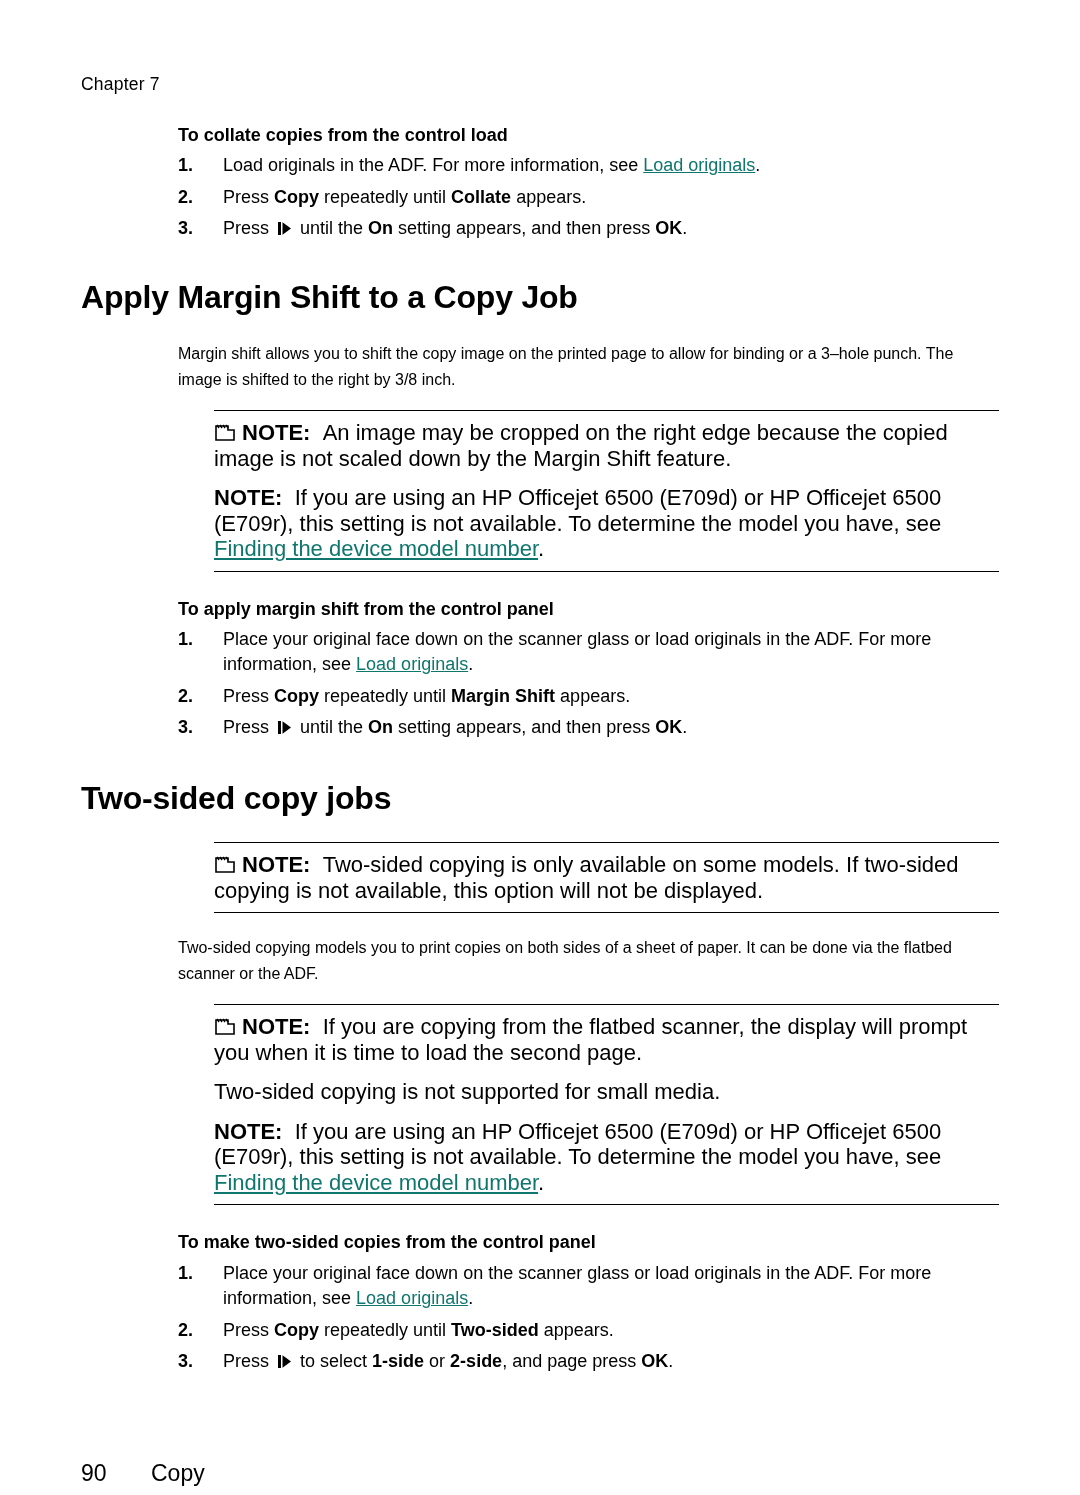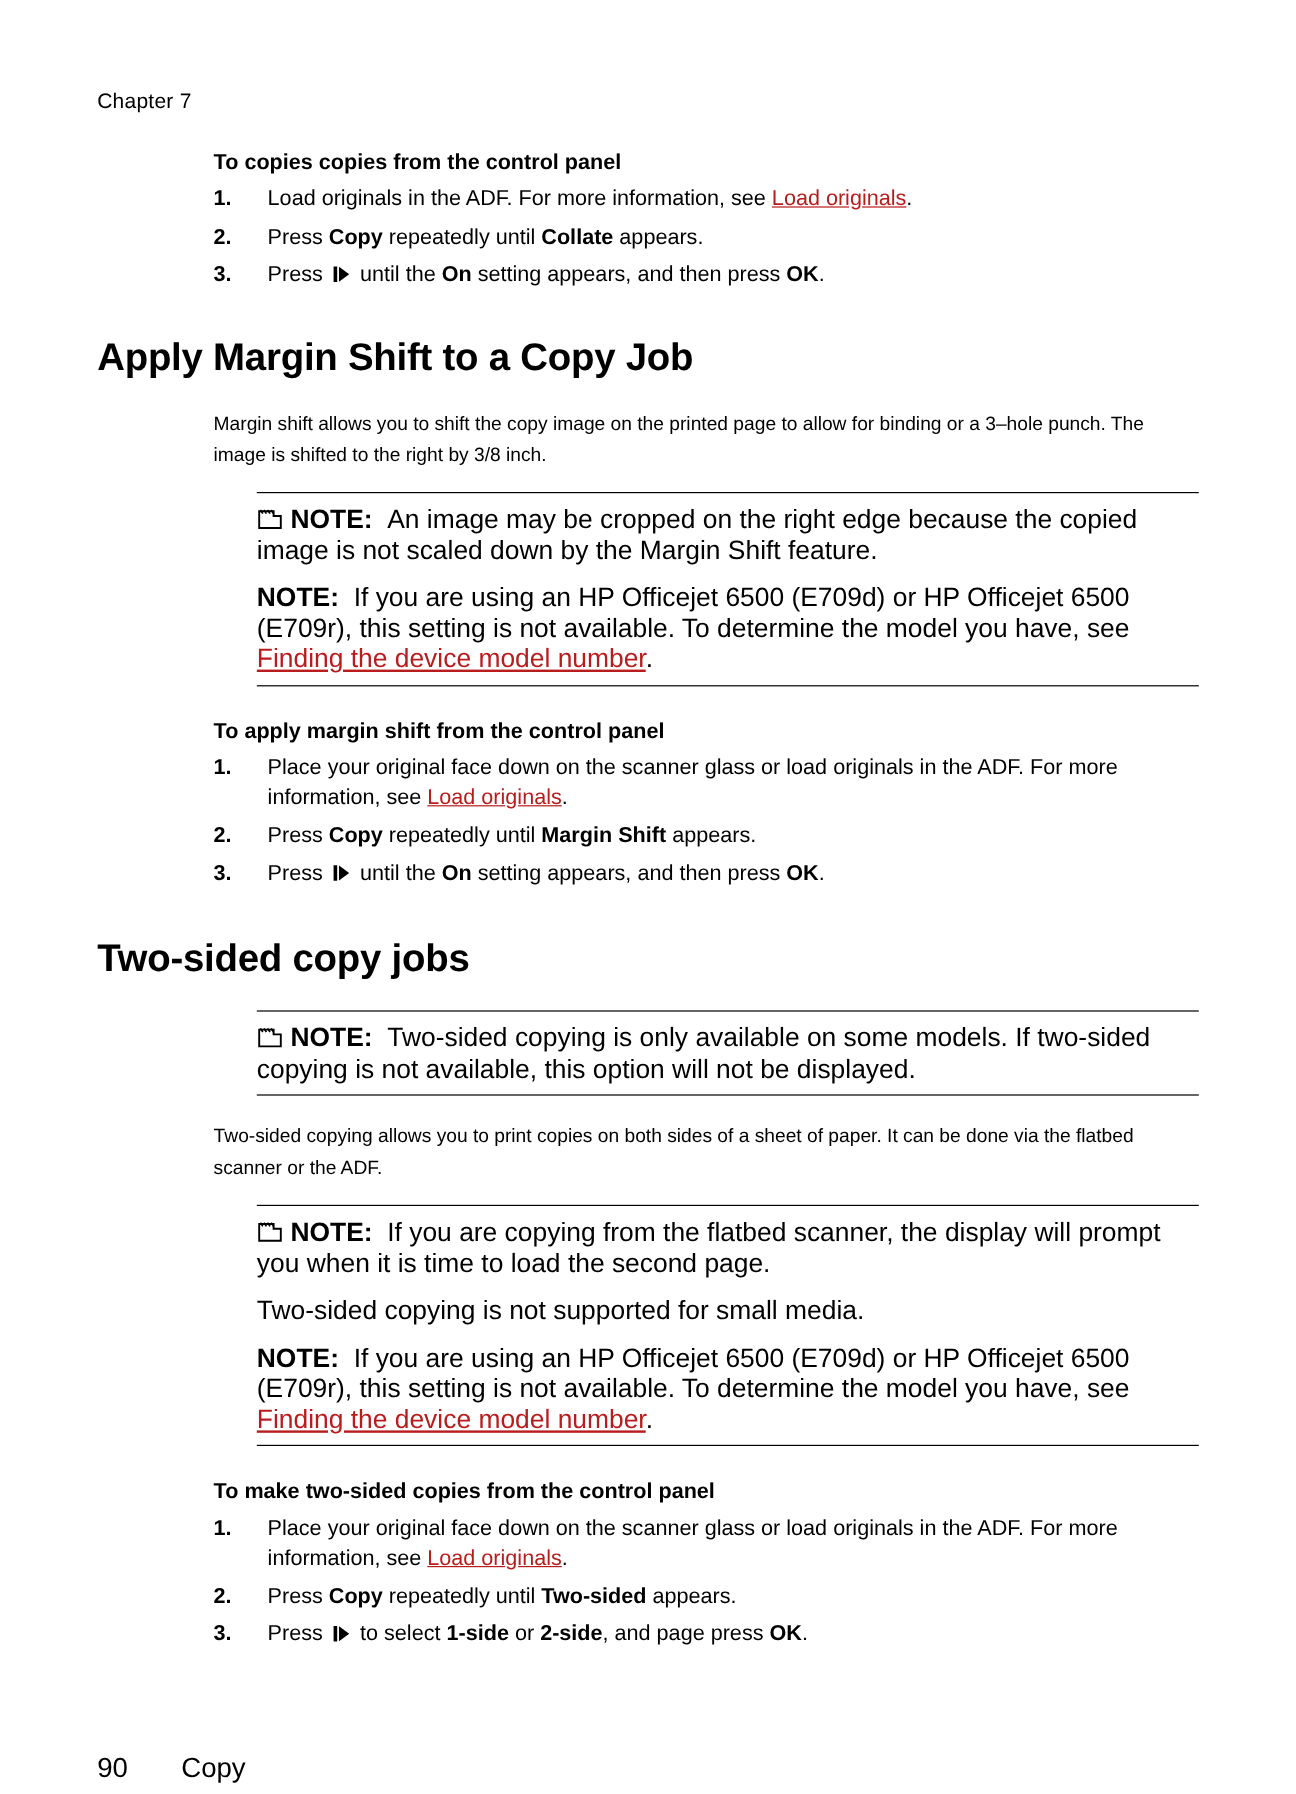--- a/index.html
+++ b/index.html
@@ -79,21 +79,21 @@
   ol.steps li .num {
     position: absolute;
     left: 0;
     top: 0;
     font-weight: bold;
     width: 30px;
     text-align: left;
   }
   b, .b { font-weight: bold; }
   a.link, .link {
-    color: #b91c1c;
+    color: #0f766e;
     text-decoration: underline;
   }
   
   .note-box {
     margin-left: 133px;
     width: 785px;
     border-top: 1.5px solid #000;
     border-bottom: 1.5px solid #000;
     padding: 9px 0 9px 0;
     box-sizing: border-box;
@@ -137,21 +137,21 @@
 </style>
 </head>
 <body>
 
 <div class="page">
 
   <div class="chapter-label">Chapter 7</div>
 
   <div class="content">
 
-    <div class="h3 indent-head">To copies copies from the control panel</div>
+    <div class="h3 indent-head">To collate copies from the control load</div>
     <ol class="steps">
       <li>
         <span class="num">1.</span><span>Load originals in the ADF. For more information, see </span><a class="link" href="#">Load originals</a><span>.</span>
       </li>
       <li>
         <span class="num">2.</span><span>Press </span><b>Copy</b><span> repeatedly until </span><b>Collate</b><span> appears.</span>
       </li>
       <li>
         <span class="num">3.</span><span>Press </span><span class="arrow-icon"><svg width="15" height="15" viewBox="0 0 15 15">
               <path d="M1 1 L1 14 L4 14 L4 1 Z" fill="#000"></path>
@@ -205,21 +205,21 @@
     <div class="note-box">
       <div class="note-row note-text">
         <span class="note-icon"><svg width="22" height="20" viewBox="0 0 22 20">
               <path d="M2 3 L2 17 L20 17 L20 7 L14 7 L14 3 Z" fill="none" stroke="#000" stroke-width="1.6"></path>
               <path d="M3 2 L5 5 M6 2 L8 5 M9 2 L11 5 M12 2 L14 5" stroke="#000" stroke-width="1.4" fill="none"></path>
             </svg></span><span class="note-label">NOTE:</span>&nbsp;&nbsp;<span>Two-sided copying is only available on some models. If two-sided copying is not available, this option will not be displayed.</span>
       </div>
     </div>
 
     <div class="sp22"></div>
-    <p class="para indent-body">Two-sided copying allows you to print copies on both sides of a sheet of paper. It can be done via the flatbed scanner or the ADF.</p>
+    <p class="para indent-body">Two-sided copying models you to print copies on both sides of a sheet of paper. It can be done via the flatbed scanner or the ADF.</p>
 
     <div class="sp18"></div>
     <div class="note-box">
       <div class="note-row note-text">
         <span class="note-icon"><svg width="22" height="20" viewBox="0 0 22 20">
               <path d="M2 3 L2 17 L20 17 L20 7 L14 7 L14 3 Z" fill="none" stroke="#000" stroke-width="1.6"></path>
               <path d="M3 2 L5 5 M6 2 L8 5 M9 2 L11 5 M12 2 L14 5" stroke="#000" stroke-width="1.4" fill="none"></path>
             </svg></span><span class="note-label">NOTE:</span>&nbsp;&nbsp;<span>If you are copying from the flatbed scanner, the display will prompt you when it is time to load the second page.</span>
       </div>
       <div class="note-row note-text note-sub">

